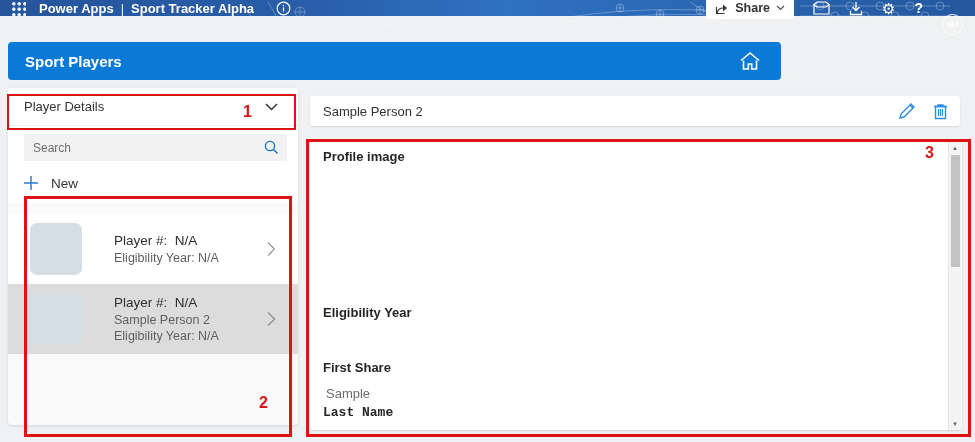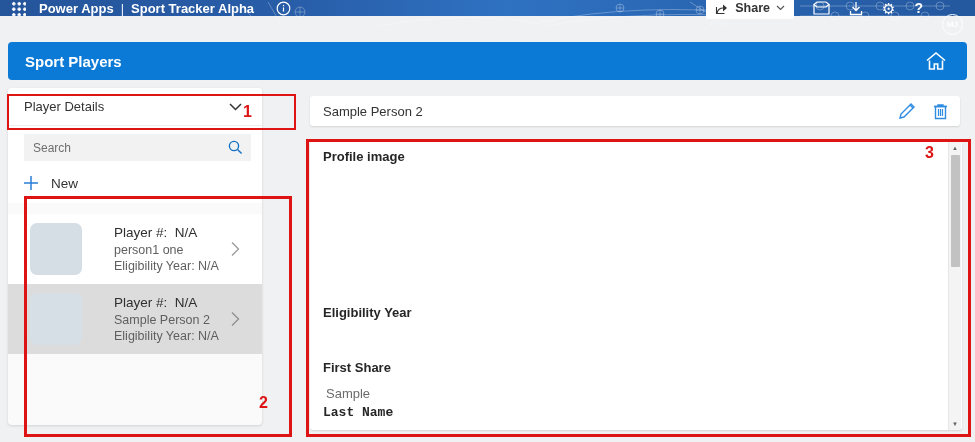--- a/index.html
+++ b/index.html
@@ -34,30 +34,30 @@
   .gear { font-size:15px; line-height:15px; }
   .qmark { font-size:14px; font-weight:bold; }
   .avatar {
     width:21px; height:21px; border:1.5px solid #fff; border-radius:50%;
     display:flex; align-items:center; justify-content:center;
     font-size:8px; font-weight:bold; cursor:pointer;margin-top:32px;
   }
 
   
   .titlebar {
-    position:absolute; left:8px; top:42px; width:959px; height:38px;
+    position:absolute; left:8px; top:42px; width:773px; height:38px;
     background:#0b7ad6; border-radius:4px; color:#fff;
     display:flex; align-items:center; justify-content:space-between; padding:0 20px 0 17px;
   }
   .titlebar .t { font-size:15px; font-weight:bold; }
   .home-ic { cursor:pointer; display:flex; }
 
   
   .left-card {
-    position:absolute; left:8px; top:88px; width:254px; height:337px;
+    position:absolute; left:8px; top:88px; width:290px; height:337px;
     background:#fafafa; border-radius:4px; box-shadow:0 1px 3px rgba(0,0,0,.13);
     overflow:hidden;
   }
   .view-row {
     height:38px; background:#fff; display:flex; align-items:center;
     padding:0 20px 0 16px; cursor:pointer; border-bottom:1px solid #ededed;
   }
   .view-row .vlabel { font-size:13px; color:#333; }
   .view-row .chev { margin-left:auto; display:flex; }
   .search-wrap { background:#fff; padding:8px 11px 8px 16px; }
@@ -256,21 +256,20 @@
         </svg>
     </span>
     <span class="nlabel">New</span>
   </div>
 
   <div class="list">
     <div class="list-item">
       <div class="thumb"></div>
       <div class="it-text">
         <div class="it-l1">Player #:  N/A</div>
-        <div class="it-l2">person1 one</div>
         <div class="it-l3">Eligibility Year: N/A</div>
       </div>
       <span class="it-chev">
         <svg width="9" height="16" viewBox="0 0 9 16">
             <path d="M1 1.5 7.5 8 1 14.5" fill="none" stroke="#9a9a9a" stroke-width="1.3"></path>
           </svg>
       </span>
     </div>
 
     <div class="list-item selected">

